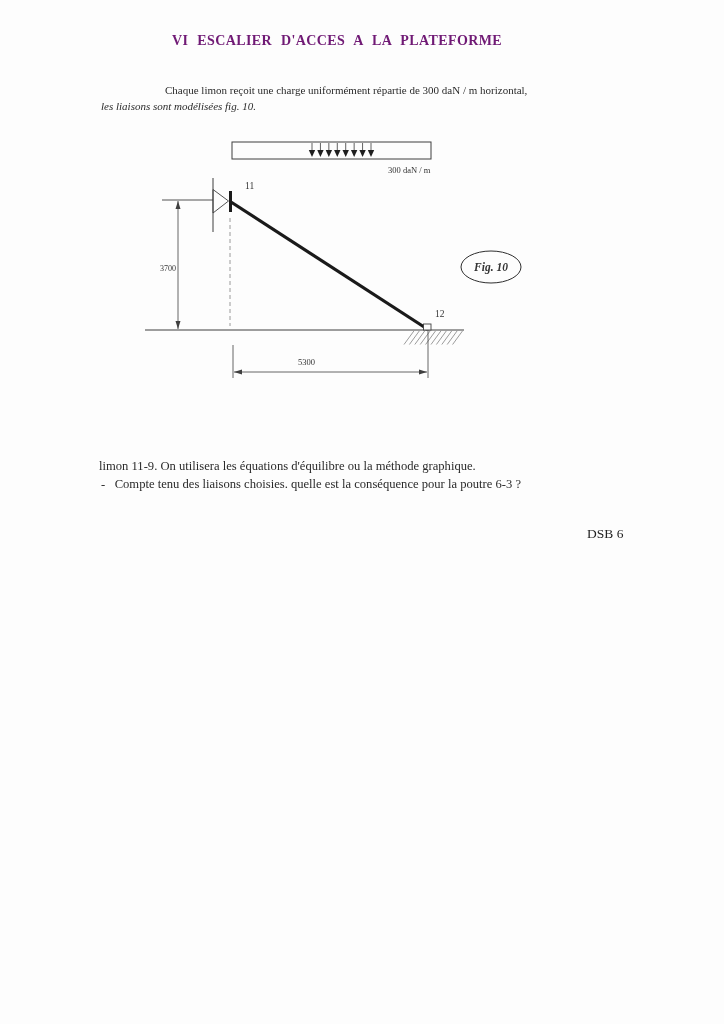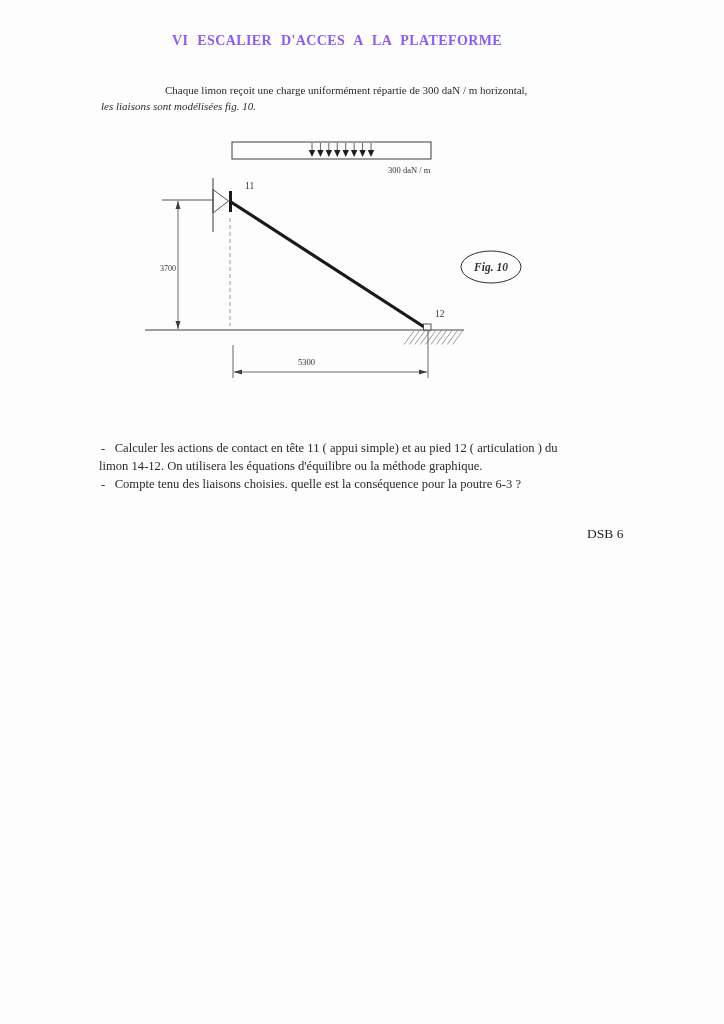--- a/index.html
+++ b/index.html
@@ -8,21 +8,21 @@
     width:724px;height:1024px;
     background:#fdfdfd;
     overflow:hidden;
     font-family:"Liberation Serif", serif;
     color:#262626;
   }
   .doc-title{
     position:absolute;left:172px;top:33px;
     font-size:14px;font-weight:bold;
     letter-spacing:0.4px;word-spacing:5px;
-    color:#8b5cf6;
+    color:#701a75;
     white-space:nowrap;
   }
   .intro-line{position:absolute;font-size:11px;color:#2a2a2a;white-space:nowrap;}
   .intro-line1{left:165px;top:84px;}
   .intro-line2{left:101px;top:100px;font-style:italic;}
   .diagram{position:absolute;left:0;top:130px;width:724px;height:270px;}
   .diagram text{font-family:"Liberation Serif", serif;fill:#333333;}
   .t-load{font-size:8.5px;}
   .t-node{font-size:9.5px;}
   .t-dimv{font-size:8px;}
@@ -116,19 +116,18 @@
       <text x="298" y="235" class="t-dimh">5300</text>
     </g>
 
     <g>
       <ellipse cx="491" cy="137" rx="30" ry="16" fill="none" stroke="#2e2e2e" stroke-width="1"></ellipse>
       <text x="491" y="141" text-anchor="middle" class="t-fig">Fig. 10</text>
     </g>
 
   </svg>
 
-  <div class="q-line q1a">-   Calculer les actions de contact en tête 11 ( appui simple) et au pied 12 ( articulation ) du</div>
-  <div class="q-line q1b">limon 14-12. On utilisera les équations d'équilibre ou la méthode graphique.</div>
+  <div class="q-line q1b">limon 11-9. On utilisera les équations d'équilibre ou la méthode graphique.</div>
   <div class="q-line q2">-   Compte tenu des liaisons choisies. quelle est la conséquence pour la poutre 6-3 ?</div>
 
   <div class="footer-ref">DSB 6</div>
 
 </div>
 
 </body></html>

